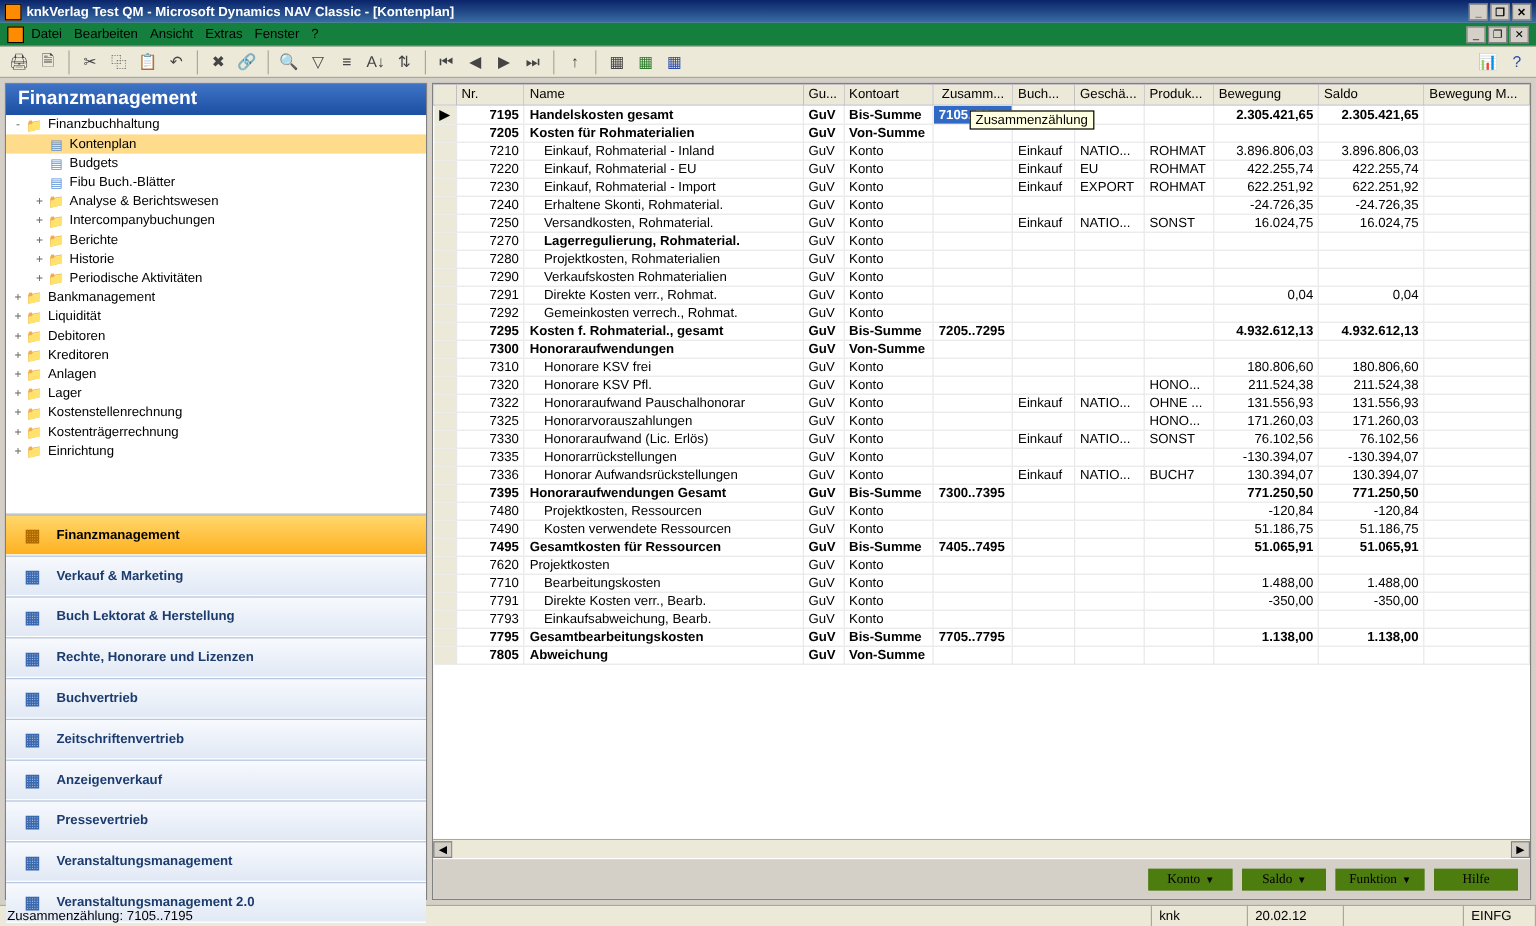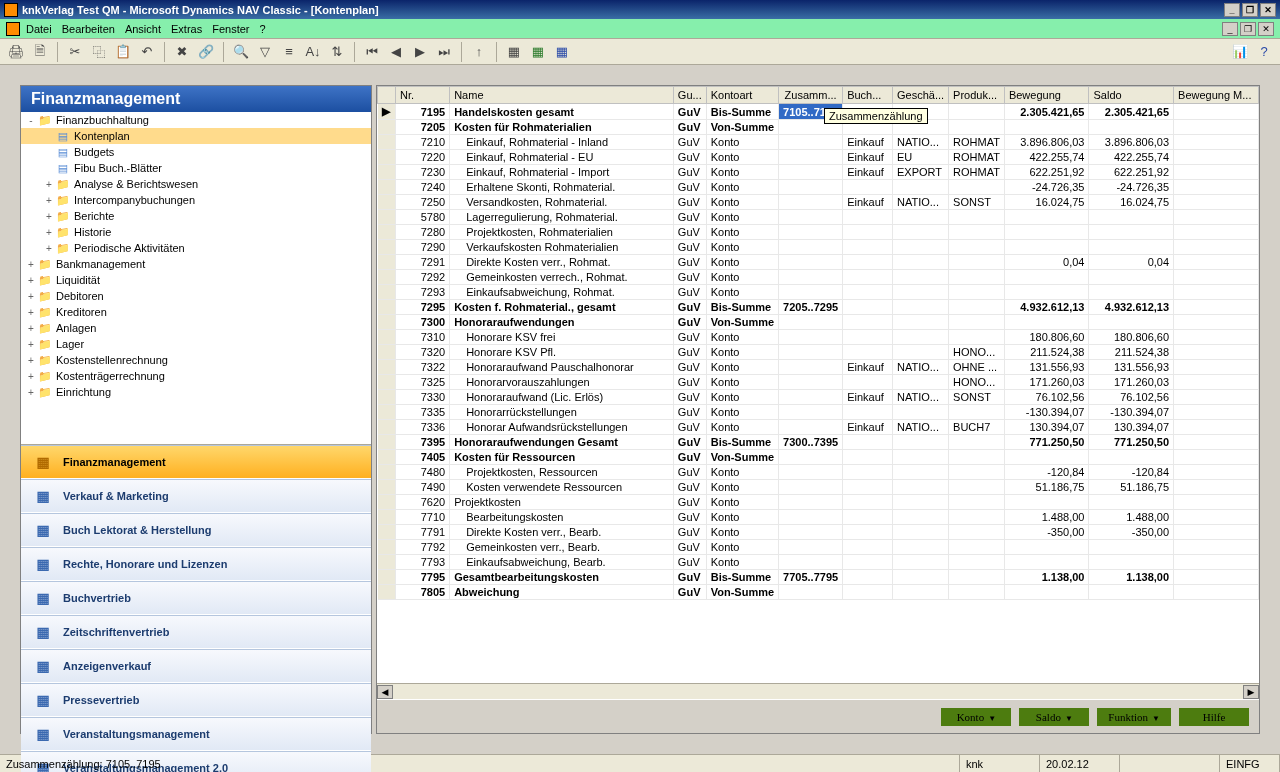--- a/index.html
+++ b/index.html
@@ -1,28 +1,28 @@
 <!DOCTYPE html>
 <html><head>
 <meta charset="utf-8">
 <style>
 * { box-sizing: border-box; margin: 0; padding: 0; }
 body { font-family: Tahoma, Arial, sans-serif; font-size: 11px; background: #d4d0c8; width: 1280px; height: 772px; overflow: hidden; color: #000; }
 .titlebar { background: linear-gradient(#0a246a, #3a6ea5); color: #fff; height: 19px; display: flex; align-items: center; padding: 0 4px; font-weight: bold; }
 .titlebar .icon { width: 14px; height: 14px; background: #ff8c00; margin-right: 4px; border: 1px solid #000; }
 .titlebar .spacer { flex: 1; }
 .titlebar .winbtn { width: 16px; height: 14px; background: #d4d0c8; border: 1px solid #808080; margin-left: 2px; color: #000; font-size: 9px; text-align: center; line-height: 12px; cursor: pointer; }
-.menubar { background: #86efac; height: 20px; display: flex; align-items: center; padding: 0 6px; border-bottom: 1px solid #aca899; }
+.menubar { background: #15803d; height: 20px; display: flex; align-items: center; padding: 0 6px; border-bottom: 1px solid #aca899; }
 .menubar .mitem { margin-right: 10px; cursor: pointer; }
 .menubar .mitem span:first-letter { text-decoration: underline; }
 .menubar .winbtn2 { width: 16px; height: 14px; background: #d4d0c8; border: 1px solid #808080; margin-left: 2px; color: #000; font-size: 9px; text-align: center; line-height: 12px; cursor:pointer;}
 .toolbar { background: #ece9d8; height: 26px; display: flex; align-items: center; padding: 0 6px; border-bottom: 1px solid #aca899; gap: 4px; }
 .toolbar .tbtn { width: 20px; height: 20px; display: flex; align-items: center; justify-content: center; cursor: pointer; font-size: 13px; color: #444; }
 .toolbar .sep { width: 1px; height: 20px; background: #aca899; margin: 0 3px; }
-.content { display: flex; height: 689px; padding: 20px; gap: 4px; }
+.content { display: flex; height: 689px; padding: 4px; gap: 4px; }
 .sidebar { width: 352px; display: flex; flex-direction: column; border: 1px solid #808080; background: #fff; }
 .navheader { background: linear-gradient(#3e73c6, #1c4fa1); color: #fff; font-weight: bold; font-size: 16px; padding: 4px 10px; }
 .tree { flex: 0 0 auto; background: #fff; overflow: auto; height: 333px; border-bottom: 1px solid #aca899; }
 .tree-item { display: flex; align-items: center; padding: 1px 4px; cursor: pointer; white-space: nowrap; }
 .tree-item.selected { background: #ffdb8c; }
 .tree-item .exp { width: 12px; text-align: center; font-size: 10px; color: #666; }
 .tree-item .ticon { width: 16px; height: 14px; display:inline-flex; align-items:center; justify-content:center; margin-right: 3px; font-size:11px;}
 .folder { color: #d49a00; }
 .page { color: #5a8dd6; }
 .navmodules { flex: 1; background: #eef3fa; display: flex; flex-direction: column; }
@@ -355,22 +355,22 @@
               <td></td>
               <td>Einkauf</td>
               <td>NATIO...</td>
               <td>SONST</td>
               <td class="num">16.024,75</td>
               <td class="num">16.024,75</td>
               <td></td>
             </tr>
             <tr>
               <td class="rowsel"></td>
-              <td class="num">5780</td>
-              <td><span style="padding-left: 12px;">Lagerregulierung, Rohmaterial.</span></td>
+              <td class="num">7270</td>
+              <td><span style="padding-left: 12px; font-weight: bold;">Lagerregulierung, Rohmaterial.</span></td>
               <td>GuV</td>
               <td>Konto</td>
               <td></td>
               <td></td>
               <td></td>
               <td></td>
               <td class="num"></td>
               <td class="num"></td>
               <td></td>
             </tr>
@@ -413,34 +413,20 @@
               <td></td>
               <td></td>
               <td class="num">0,04</td>
               <td class="num">0,04</td>
               <td></td>
             </tr>
             <tr>
               <td class="rowsel"></td>
               <td class="num">7292</td>
               <td><span style="padding-left: 12px;">Gemeinkosten verrech., Rohmat.</span></td>
-              <td>GuV</td>
-              <td>Konto</td>
-              <td></td>
-              <td></td>
-              <td></td>
-              <td></td>
-              <td class="num"></td>
-              <td class="num"></td>
-              <td></td>
-            </tr>
-            <tr>
-              <td class="rowsel"></td>
-              <td class="num">7293</td>
-              <td><span style="padding-left: 12px;">Einkaufsabweichung, Rohmat.</span></td>
               <td>GuV</td>
               <td>Konto</td>
               <td></td>
               <td></td>
               <td></td>
               <td></td>
               <td class="num"></td>
               <td class="num"></td>
               <td></td>
             </tr>
@@ -577,34 +563,20 @@
               <td>GuV</td>
               <td>Bis-Summe</td>
               <td>7300..7395</td>
               <td></td>
               <td></td>
               <td></td>
               <td class="num">771.250,50</td>
               <td class="num">771.250,50</td>
               <td></td>
             </tr>
-            <tr class="bold">
-              <td class="rowsel"></td>
-              <td class="num">7405</td>
-              <td>Kosten für Ressourcen</td>
-              <td>GuV</td>
-              <td>Von-Summe</td>
-              <td></td>
-              <td></td>
-              <td></td>
-              <td></td>
-              <td class="num"></td>
-              <td class="num"></td>
-              <td></td>
-            </tr>
             <tr>
               <td class="rowsel"></td>
               <td class="num">7480</td>
               <td><span style="padding-left: 12px;">Projektkosten, Ressourcen</span></td>
               <td>GuV</td>
               <td>Konto</td>
               <td></td>
               <td></td>
               <td></td>
               <td></td>
@@ -619,20 +591,34 @@
               <td>GuV</td>
               <td>Konto</td>
               <td></td>
               <td></td>
               <td></td>
               <td></td>
               <td class="num">51.186,75</td>
               <td class="num">51.186,75</td>
               <td></td>
             </tr>
+            <tr class="bold">
+              <td class="rowsel"></td>
+              <td class="num">7495</td>
+              <td>Gesamtkosten für Ressourcen</td>
+              <td>GuV</td>
+              <td>Bis-Summe</td>
+              <td>7405..7495</td>
+              <td></td>
+              <td></td>
+              <td></td>
+              <td class="num">51.065,91</td>
+              <td class="num">51.065,91</td>
+              <td></td>
+            </tr>
             <tr>
               <td class="rowsel"></td>
               <td class="num">7620</td>
               <td>Projektkosten</td>
               <td>GuV</td>
               <td>Konto</td>
               <td></td>
               <td></td>
               <td></td>
               <td></td>
@@ -659,34 +645,20 @@
               <td class="num">7791</td>
               <td><span style="padding-left: 12px;">Direkte Kosten verr., Bearb.</span></td>
               <td>GuV</td>
               <td>Konto</td>
               <td></td>
               <td></td>
               <td></td>
               <td></td>
               <td class="num">-350,00</td>
               <td class="num">-350,00</td>
-              <td></td>
-            </tr>
-            <tr>
-              <td class="rowsel"></td>
-              <td class="num">7792</td>
-              <td><span style="padding-left: 12px;">Gemeinkosten verr., Bearb.</span></td>
-              <td>GuV</td>
-              <td>Konto</td>
-              <td></td>
-              <td></td>
-              <td></td>
-              <td></td>
-              <td class="num"></td>
-              <td class="num"></td>
               <td></td>
             </tr>
             <tr>
               <td class="rowsel"></td>
               <td class="num">7793</td>
               <td><span style="padding-left: 12px;">Einkaufsabweichung, Bearb.</span></td>
               <td>GuV</td>
               <td>Konto</td>
               <td></td>
               <td></td>

